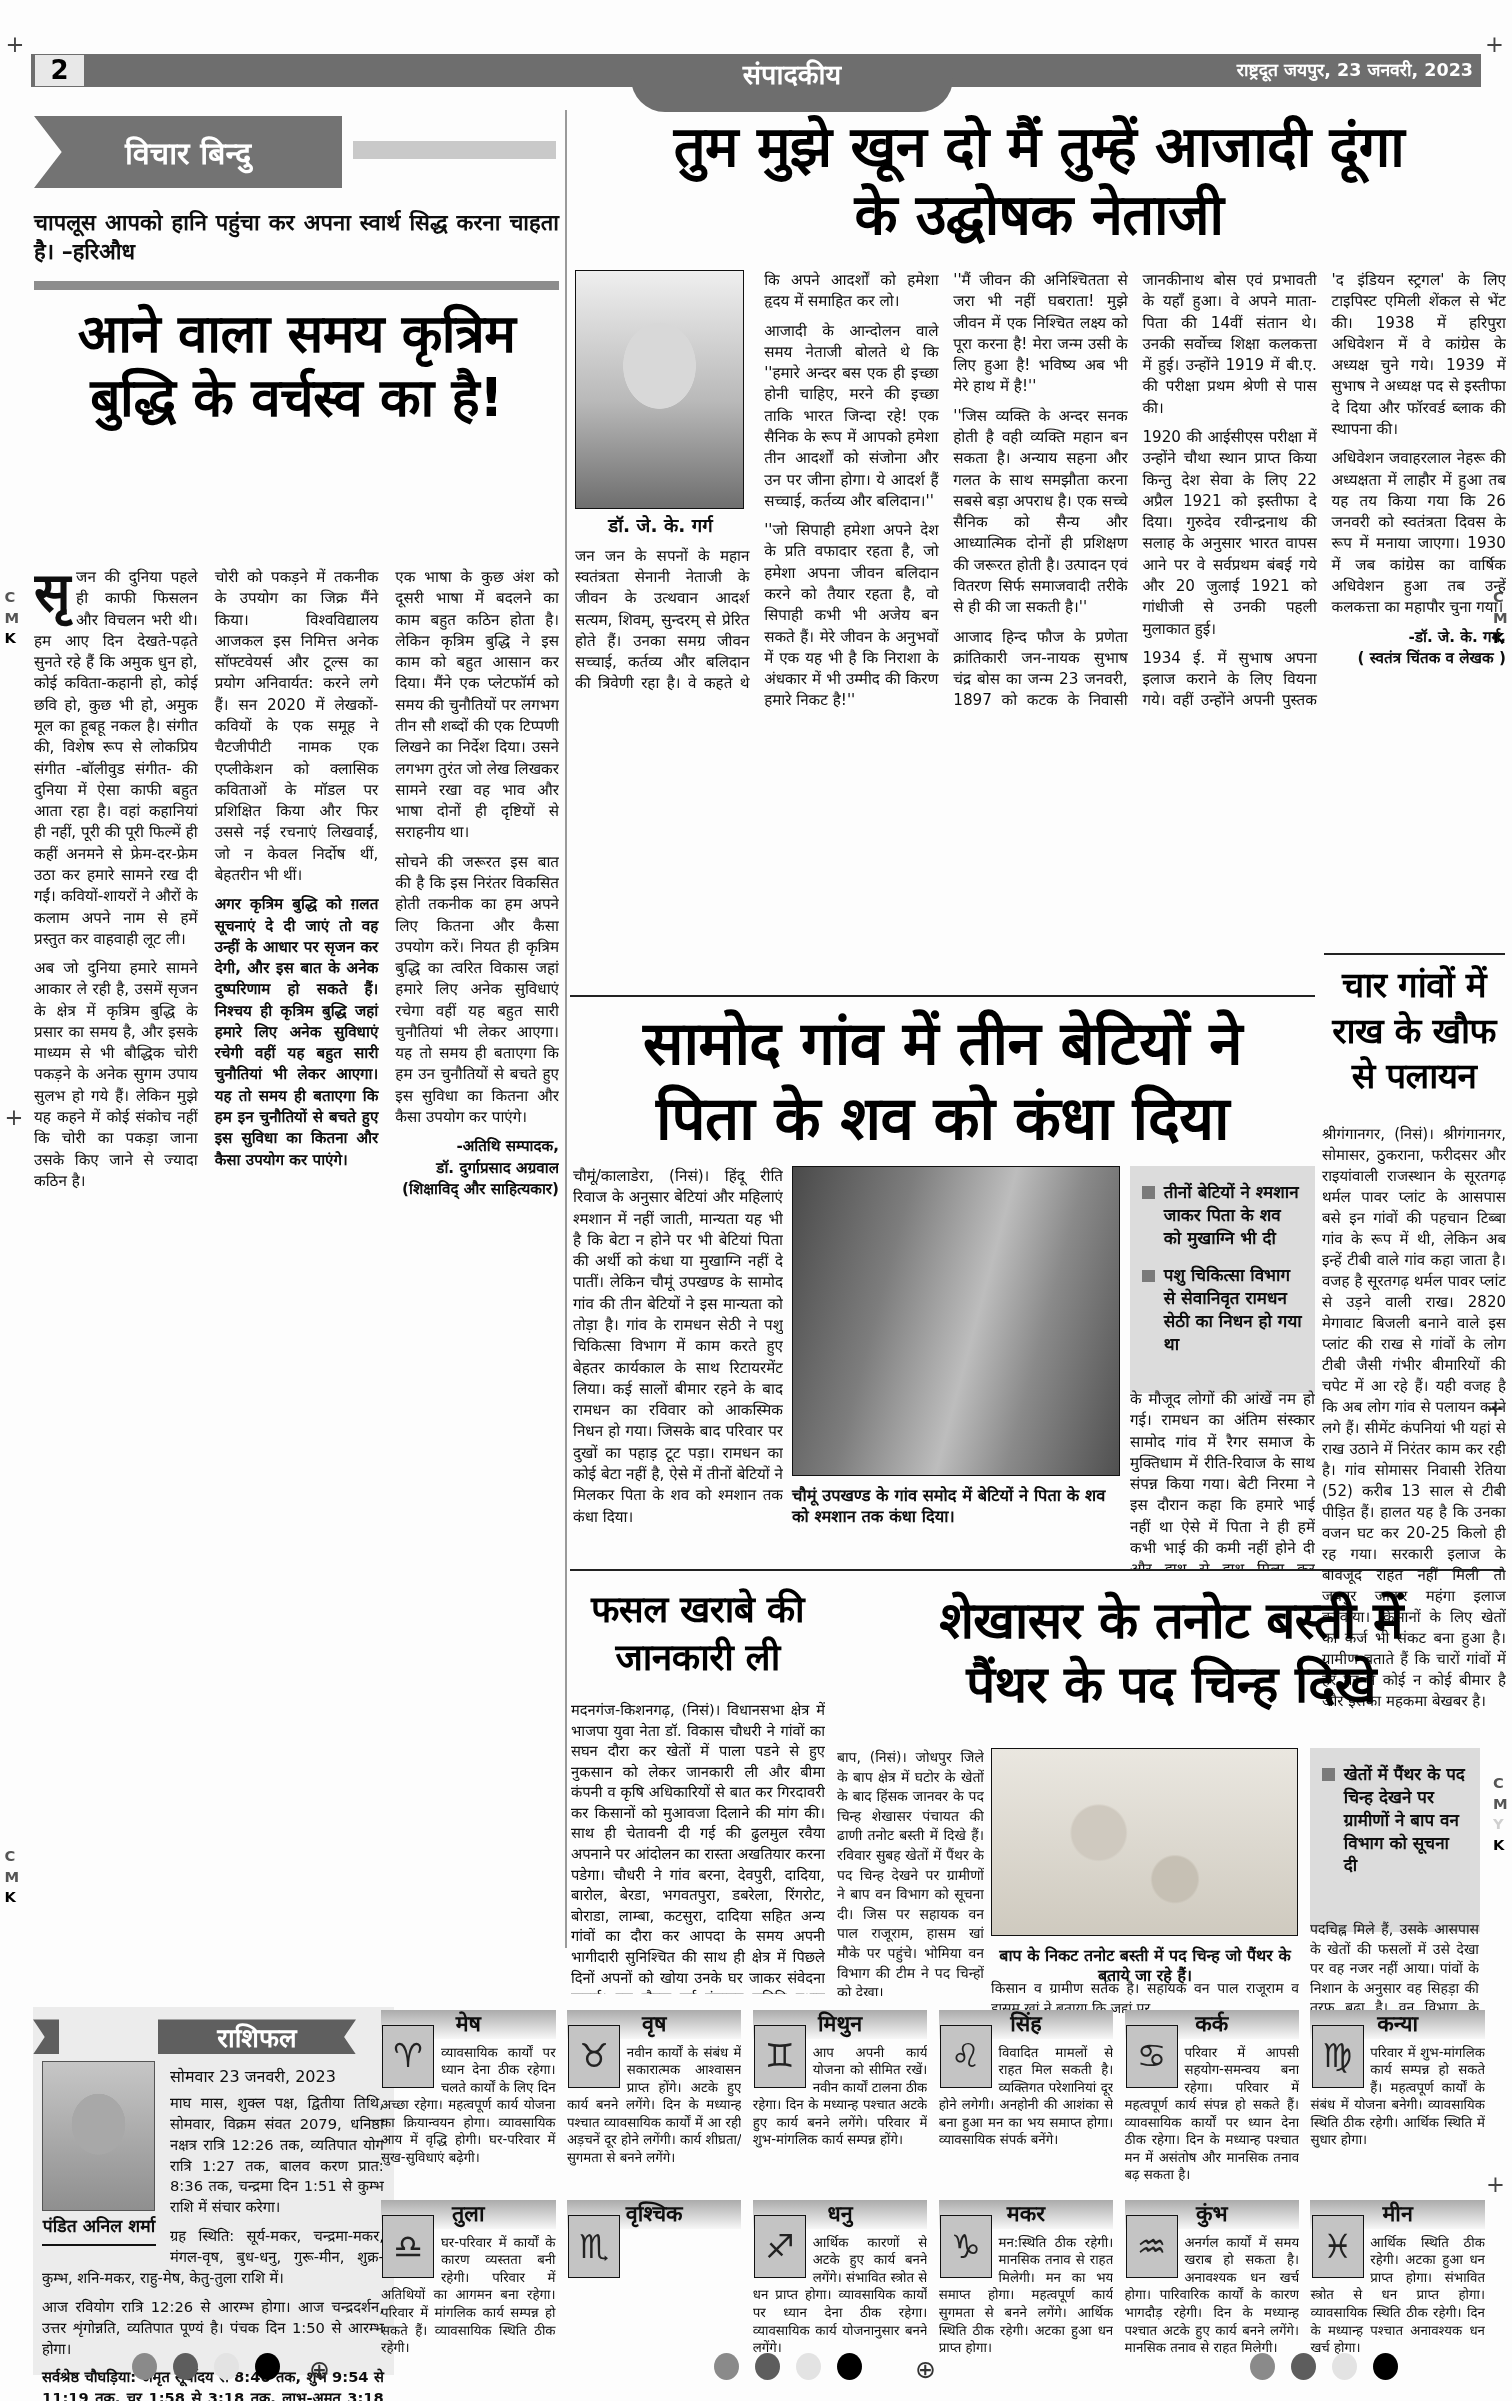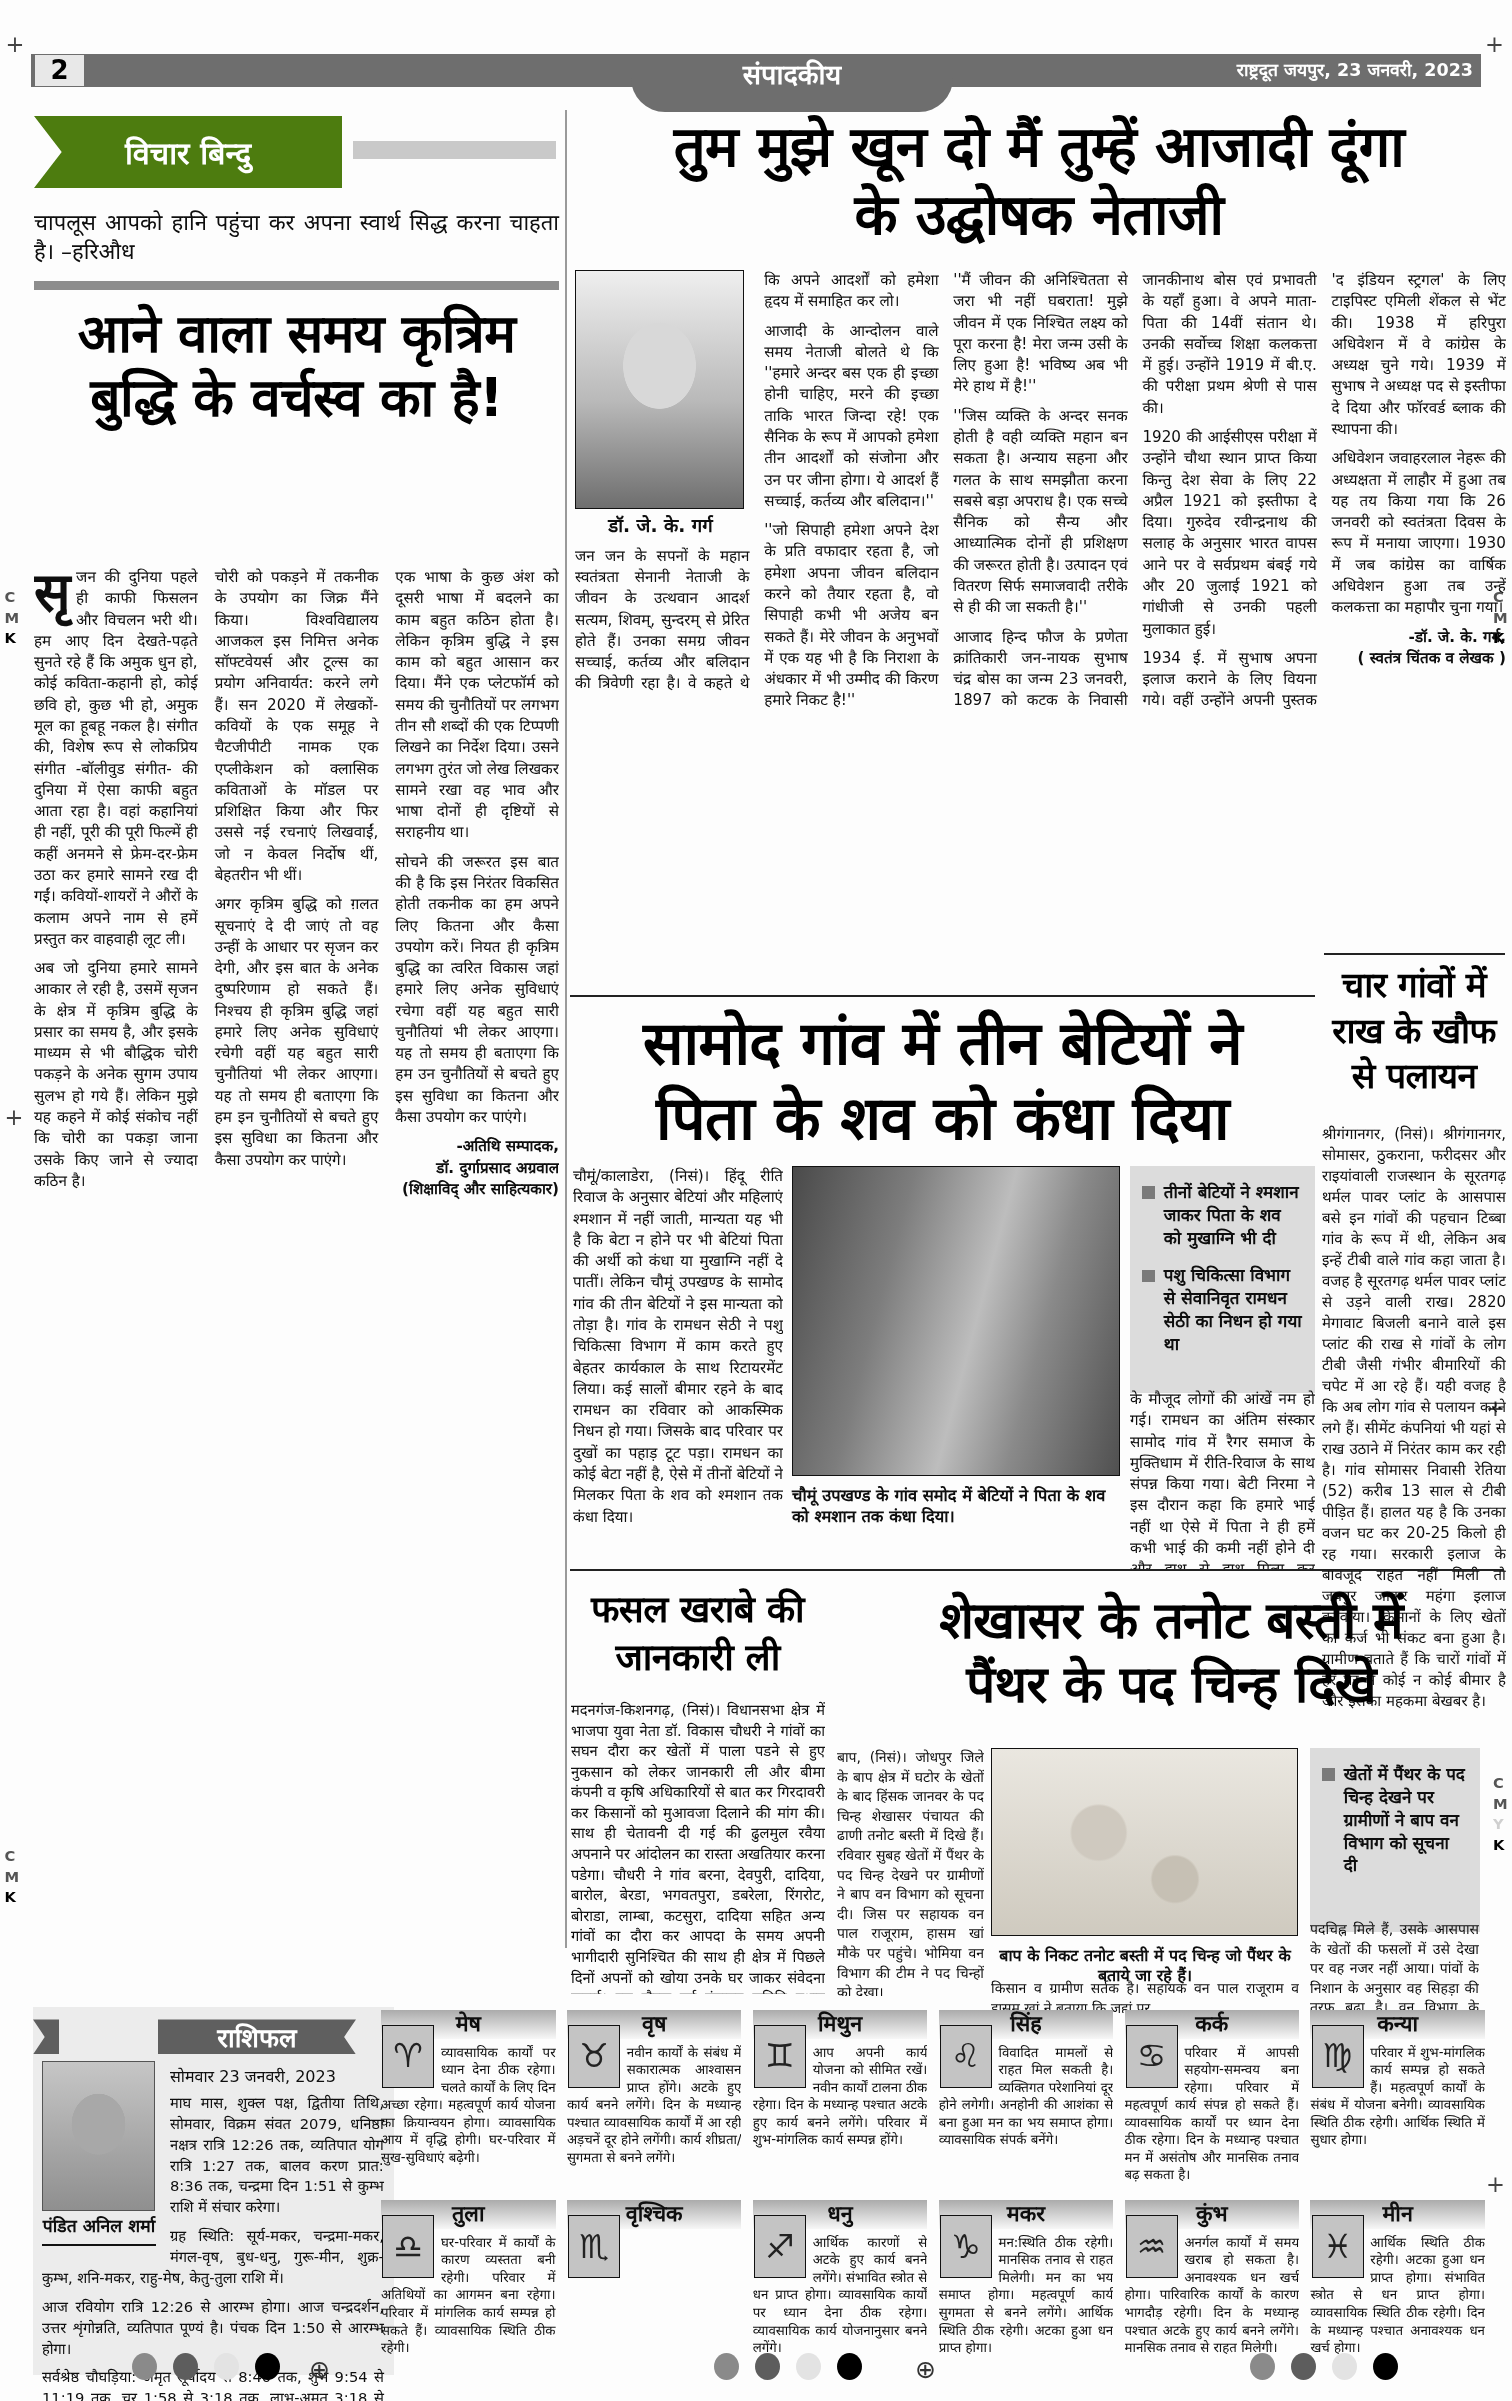--- a/index.html
+++ b/index.html
@@ -1,28 +1,28 @@
 <!DOCTYPE html>
 <html style="font-size:9px"><head>
 <meta charset="utf-8">
 <style>
   html,body{margin:0;padding:0;background:#888;}
   #page{position:relative;width:1512px;height:2401px;background:#fdfdfd;
         font-family:"DejaVu Sans","Liberation Sans",sans-serif;color:#0e0e0e;overflow:hidden;}
   .abs{position:absolute;}
   .just{text-align:justify;text-justify:inter-word;}
   .ctr{text-align:center;}
-  .b{font-weight:normal;}
+  .b{font-weight:bold;}
   
   .topbar{background:#6e6e6e;}
   .pagenum{background:#e8e8e8;color:#000;font-weight:bold;font-size:26px;line-height:30.5px;text-align:center;}
   .sectab{background:#6e6e6e;border-radius:0 0 34px 34px;color:#fff;font-weight:bold;font-size:27px;text-align:center;}
   .mastdate{color:#fff;font-weight:bold;font-size:17.5px;text-align:right;line-height:33px;}
   
-  .flag{background:#4d7c0f;color:#fff;font-weight:bold;font-size:30.5px;display:flex;align-items:center;justify-content:center;
+  .flag{background:#737373;color:#fff;font-weight:bold;font-size:30.5px;display:flex;align-items:center;justify-content:center;
         clip-path:polygon(0 0,100% 0,100% 100%,0 100%,9% 50%);}
   .gbar{background:#c9c9c9;}
   .rule{background:#8d8d8d;}
   .hrule{background:#222;}
   
   .hl{font-weight:bold;color:#000;letter-spacing:-0.6px;}
   
   .bodytxt{font-size:15.2px;line-height:1.40;}
   .cols3{column-count:3;column-gap:17px;}
   .cols5{column-count:5;column-gap:14.7px;}

